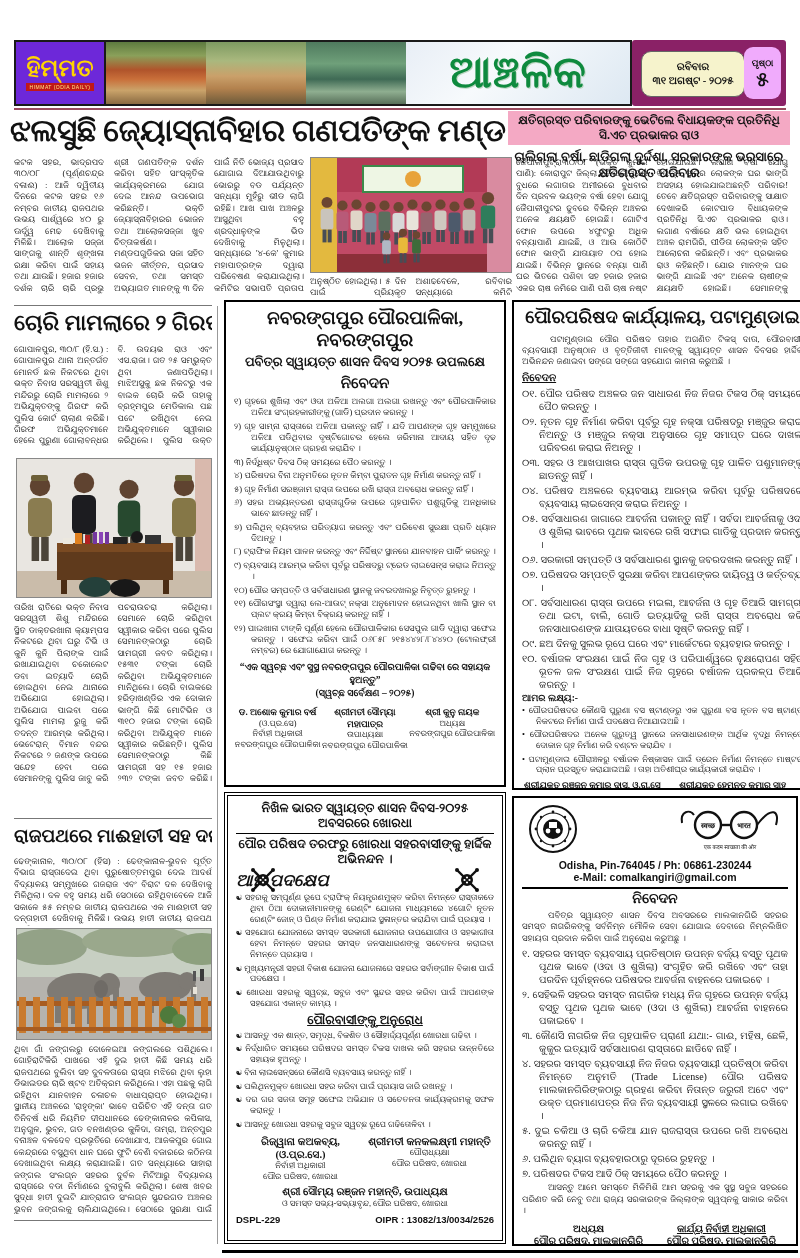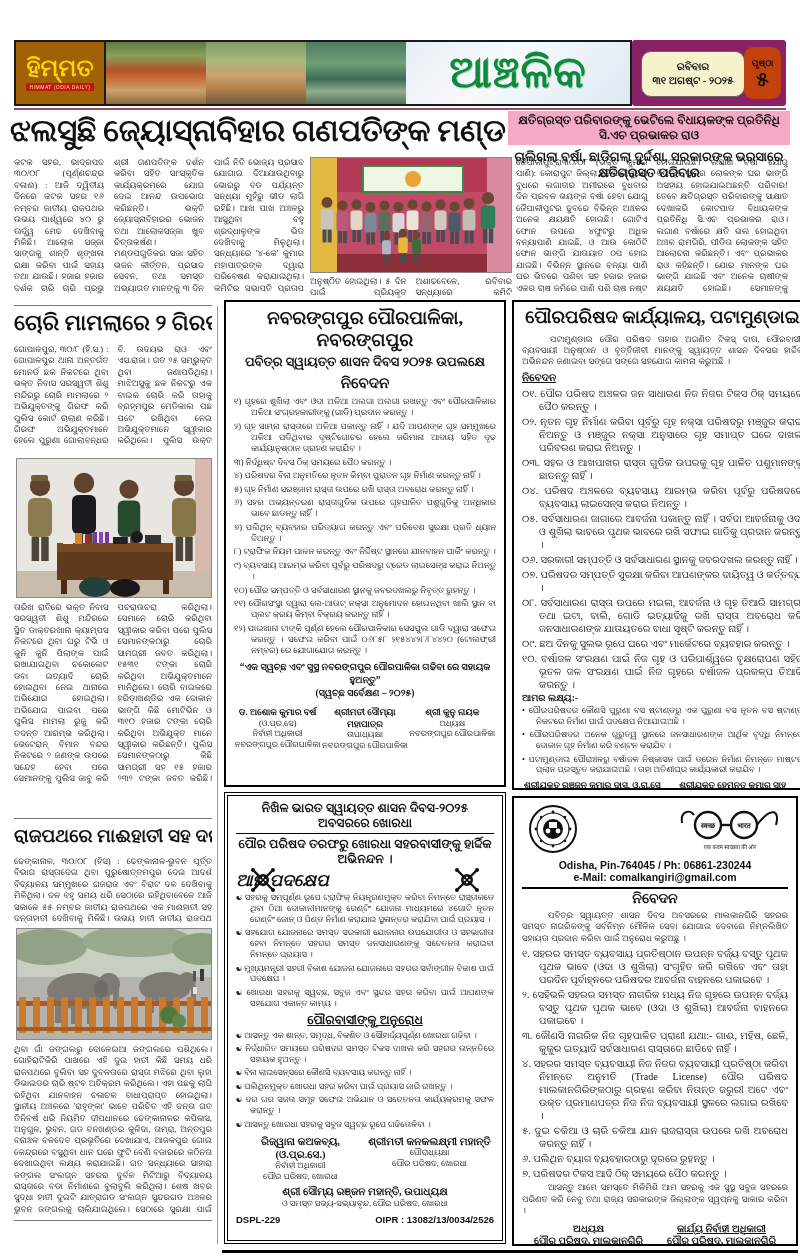--- a/index.html
+++ b/index.html
@@ -9,40 +9,40 @@
   .txt{font-size:8.6px;line-height:1.33;text-align:justify;overflow:hidden;word-spacing:0.5px;}
   .cols2{column-count:2;column-gap:9px;}
   .cols3{column-count:3;column-gap:10px;}
   .bold{font-weight:bold;}
   .ctr{text-align:center;}
   .rule{background:#9a4a5e;height:2px;}
   .thinrule{background:#777;height:1px;}
   .vrule{background:#999;width:1px;}
   
   .hdr-frame{left:14px;top:40px;width:618px;height:66px;border:2px solid #1a1a1a;display:flex;background:#fff;}
-  .logo-box{width:88px;height:100%;background:#a16207;color:#ffd400;display:flex;flex-direction:column;
+  .logo-box{width:88px;height:100%;background:#6d28d9;color:#ffd400;display:flex;flex-direction:column;
             align-items:center;justify-content:center;border-right:2px solid #1a1a1a;}
   .logo-main{font-size:24px;font-weight:bold;line-height:1;}
   .logo-sub{margin-top:3px;background:#c01818;color:#ffe680;font-size:5px;font-family:"Liberation Sans",sans-serif;
             padding:1px 4px;letter-spacing:0.5px;white-space:nowrap;}
   .mast-photos{display:flex;width:300px;height:100%;}
   .mast-photos>div{flex:1;height:100%;}
   .mp1{background:linear-gradient(180deg,#5d7a3f 0%,#8aa05a 22%,#b0542b 45%,#c96f3a 60%,#caa36a 78%,#8a6a42 100%);}
   .mp2{background:linear-gradient(180deg,#7e9a62 0%,#a9b87e 30%,#caa06a 55%,#b3824e 75%,#6d5a3a 100%);}
   .mp3{background:linear-gradient(180deg,#4f7a5e 0%,#6fa07a 35%,#3f6a55 60%,#8fae90 80%,#58705a 100%);}
   .title-zone{flex:1;background:linear-gradient(135deg,#e8eef6 0%,#f7fafc 40%,#dde8f2 100%);
               display:flex;align-items:center;justify-content:center;}
   .section-title{font-size:44px;font-weight:bold;color:#0e8a3e;letter-spacing:1px;
                  text-shadow:1px 1px 0 #bcd6c2;line-height:1;}
   .datebox{left:632px;top:40px;width:154px;height:66px;background:#8a2166;border-radius:3px;}
   .datecream{position:absolute;left:9px;top:11px;width:102px;height:44px;background:#f6f3cc;border:1px solid #666;
              border-radius:10px;display:flex;flex-direction:column;align-items:center;justify-content:center;}
   .dateline1{font-size:10.5px;font-weight:bold;}
   .dateline2{font-size:10.5px;font-weight:bold;margin-top:2px;}
-  .pagebox{position:absolute;right:5px;top:7px;width:37px;height:52px;background:#c2410c;border-radius:9px;
+  .pagebox{position:absolute;right:5px;top:7px;width:37px;height:52px;background:#f0abfc;border-radius:9px;
            display:flex;flex-direction:column;align-items:center;justify-content:center;}
   .pagelbl{font-size:9px;font-weight:bold;}
   .pageno{font-size:20px;font-weight:bold;line-height:1;}
   
   .headline-main{left:10px;top:113px;width:496px;height:44px;font-size:31px;font-weight:bold;
                  letter-spacing:-0.5px;white-space:nowrap;overflow:hidden;}
   .pinkstrip{background:#f4a9c4;font-size:12px;font-weight:bold;text-align:center;padding:2px 3px;line-height:1.25;}
   .subhead2{font-size:13px;font-weight:bold;text-align:center;margin-top:4px;line-height:1.25;}
   
   .photo{border:1px solid #888;overflow:hidden;}

